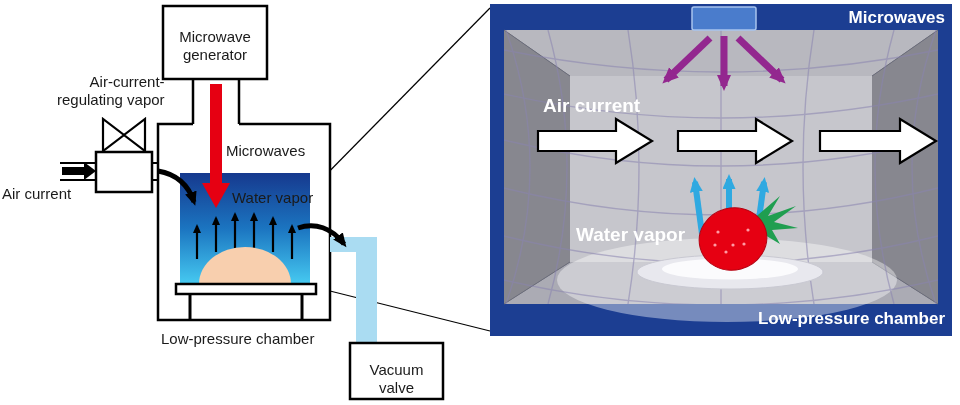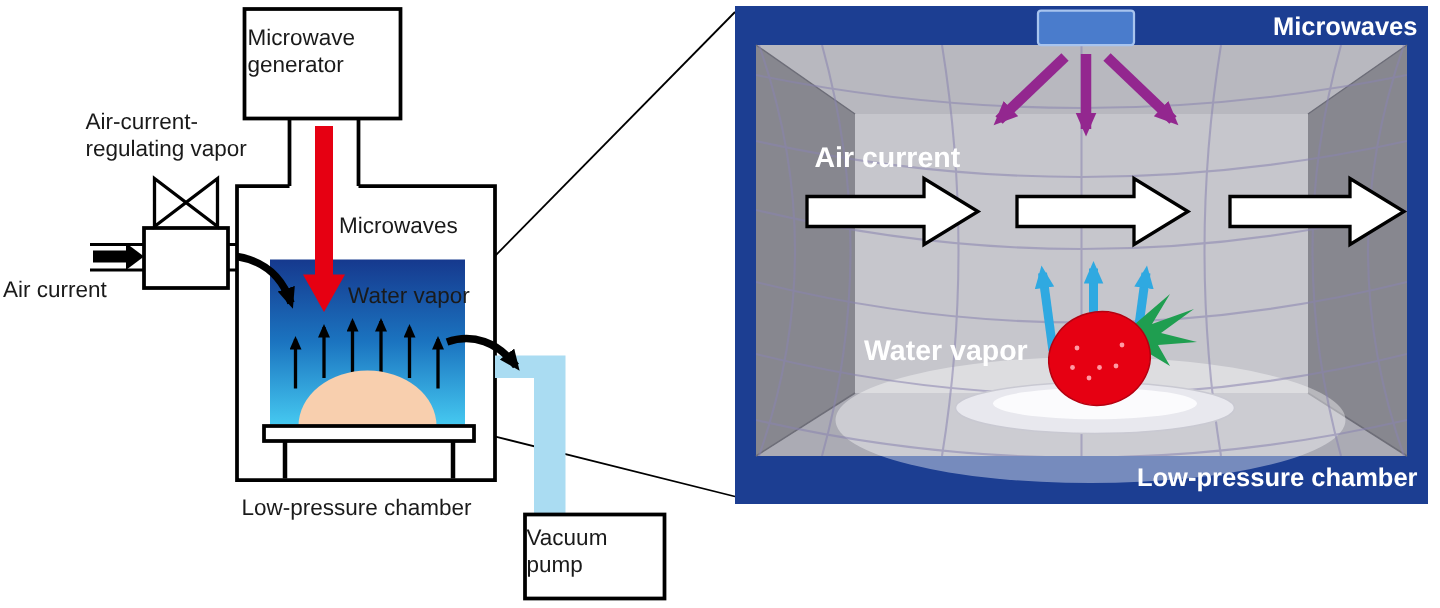--- a/index.html
+++ b/index.html
@@ -1,21 +1,21 @@
 <!DOCTYPE html>
 <html><head>
 <meta charset="utf-8">
 <style>
   html,body{margin:0;padding:0;background:#ffffff;}
   #stage{position:relative;width:960px;height:405px;background:#ffffff;overflow:hidden;
          font-family:"Liberation Sans",sans-serif;}
   #art{position:absolute;left:0;top:0;width:960px;height:405px;}
-  .lbl{position:absolute;color:#1a1a1a;font-size:15px;line-height:1.22;white-space:nowrap;}
+  .lbl{position:absolute;color:#1a1a1a;font-size:15px;line-height:1.22;white-space:nowrap;text-align:right;}
   .lbl.wrap{white-space:normal;}
-  .lbl.center{}
+  .lbl.center{text-align:center;margin-top:11px;}
   .wlbl{position:absolute;color:#ffffff;font-weight:bold;white-space:nowrap;}
   .wlbl.sm{font-size:17px;}
   .wlbl.lg{font-size:19px;}
   .rt{text-align:right;}
 </style>
 </head>
 <body>
 
 <div id="stage">
 
@@ -177,21 +177,21 @@
   </div>
 
   <div class="lbl" style="left:2px;top:185px;">Air current</div>
 
   <div class="lbl" style="left:226px;top:142px;">Microwaves</div>
 
   <div class="lbl" style="left:232px;top:189px;">Water vapor</div>
 
   <div class="lbl" style="left:161px;top:330px;">Low-pressure chamber</div>
 
-  <div class="lbl wrap center" style="left:351px;top:350px;width:91px;">Vacuum pump</div>
+  <div class="lbl wrap center" style="left:351px;top:350px;width:91px;">Vacuum valve</div>
 
   <div class="wlbl sm rt" style="left:820px;top:8px;width:125px;">Microwaves</div>
 
   <div class="wlbl lg" style="left:543px;top:95px;">Air current</div>
 
   <div class="wlbl lg" style="left:576px;top:224px;">Water vapor</div>
 
   <div class="wlbl sm rt" style="left:690px;top:309px;width:255px;">Low-pressure chamber</div>
 
 </div>

